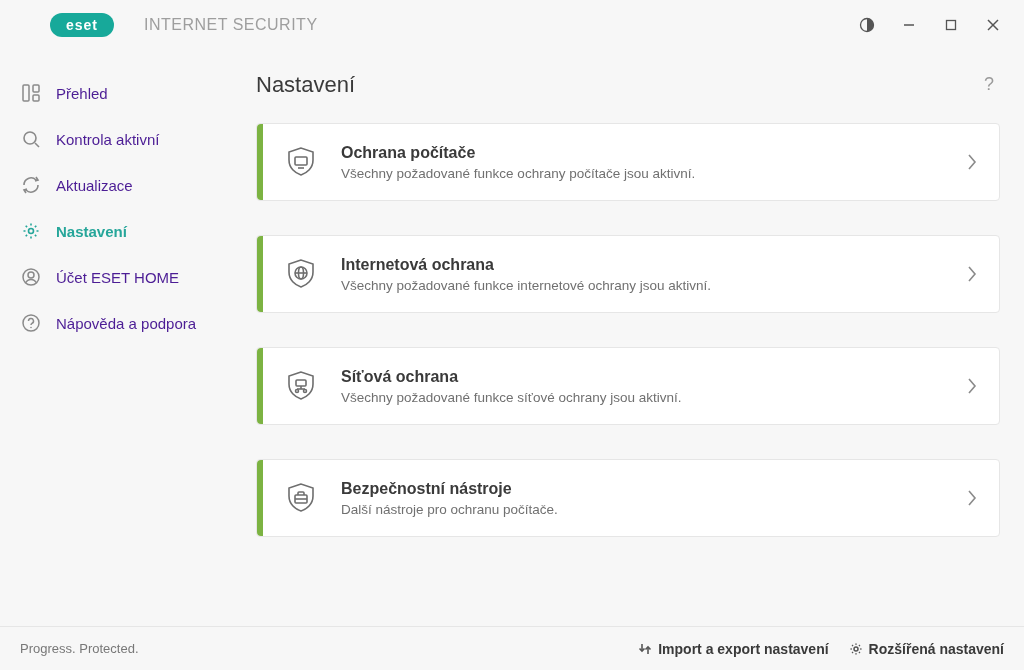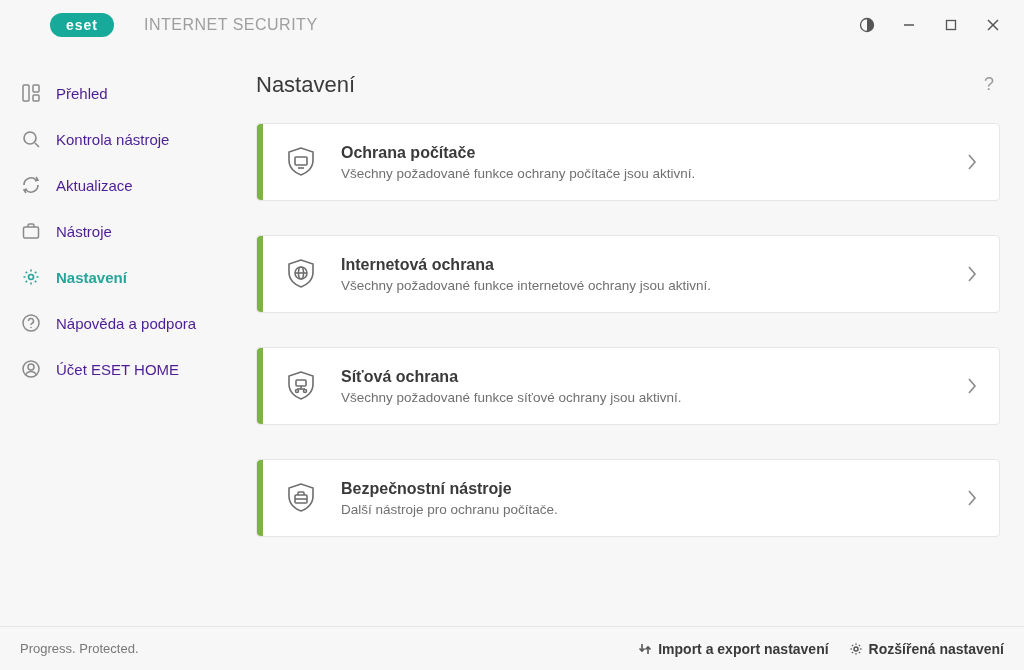--- a/index.html
+++ b/index.html
@@ -117,70 +117,61 @@
         </span>
         <span>Přehled</span>
       </div>
       <div class="side-item">
         <span class="side-icon">
           <svg width="20" height="20" viewBox="0 0 20 20" fill="none" stroke="currentColor" stroke-width="1.6">
               <circle cx="9" cy="9" r="6"></circle>
               <line x1="14" y1="14" x2="18" y2="18"></line>
             </svg>
         </span>
-        <span>Kontrola nástroje</span>
+        <span>Kontrola aktivní</span>
       </div>
       <div class="side-item">
         <span class="side-icon">
           <svg width="20" height="20" viewBox="0 0 20 20" fill="none" stroke="currentColor" stroke-width="1.6">
               <path d="M3 10a7 7 0 0 1 12-5l2-0"></path>
               <path d="M17 10a7 7 0 0 1-12 5l-2 0"></path>
               <polyline points="15 2 17 5 14 6"></polyline>
               <polyline points="5 18 3 15 6 14"></polyline>
             </svg>
         </span>
         <span>Aktualizace</span>
       </div>
-      <div class="side-item">
-        <span class="side-icon">
-          <svg width="20" height="20" viewBox="0 0 20 20" fill="none" stroke="currentColor" stroke-width="1.5">
-              <rect x="2.5" y="6" width="15" height="11" rx="1.5"></rect>
-              <path d="M7 6V4.5A1.5 1.5 0 0 1 8.5 3h3A1.5 1.5 0 0 1 13 4.5V6"></path>
-            </svg>
-        </span>
-        <span>Nástroje</span>
-      </div>
       <div class="side-item active">
         <span class="side-icon">
           <svg width="20" height="20" viewBox="0 0 20 20" fill="none" stroke="currentColor" stroke-width="1.6">
               <circle cx="10" cy="10" r="2.5"></circle>
               <path d="M10 2.5v2M10 15.5v2M17.5 10h-2M4.5 10h-2M15.3 4.7l-1.4 1.4M6.1 13.9l-1.4 1.4M15.3 15.3l-1.4-1.4M6.1 6.1 4.7 4.7"></path>
             </svg>
         </span>
         <span>Nastavení</span>
+      </div>
+      <div class="side-item">
+        <span class="side-icon">
+          <svg width="20" height="20" viewBox="0 0 20 20" fill="none" stroke="currentColor" stroke-width="1.5">
+              <circle cx="10" cy="10" r="8"></circle>
+              <circle cx="10" cy="8" r="3"></circle>
+              <path d="M4.5 16c1.2-2.3 3.3-3.5 5.5-3.5s4.3 1.2 5.5 3.5"></path>
+            </svg>
+        </span>
+        <span>Účet ESET HOME</span>
       </div>
       <div class="side-item">
         <span class="side-icon">
           <svg width="20" height="20" viewBox="0 0 20 20" fill="none" stroke="currentColor" stroke-width="1.5">
               <circle cx="10" cy="10" r="8"></circle>
               <path d="M7.5 8a2.5 2.5 0 1 1 3.5 2.3c-.8.4-1 .9-1 1.7"></path>
               <circle cx="10" cy="14.5" r="0.8" fill="currentColor" stroke="none"></circle>
             </svg>
         </span>
         <span>Nápověda a podpora</span>
-      </div>
-      <div class="side-item">
-        <span class="side-icon">
-          <svg width="20" height="20" viewBox="0 0 20 20" fill="none" stroke="currentColor" stroke-width="1.5">
-              <circle cx="10" cy="10" r="8"></circle>
-              <circle cx="10" cy="8" r="3"></circle>
-              <path d="M4.5 16c1.2-2.3 3.3-3.5 5.5-3.5s4.3 1.2 5.5 3.5"></path>
-            </svg>
-        </span>
-        <span>Účet ESET HOME</span>
       </div>
     </div>
 
     <div class="content">
       <div class="content-header">
         <h1>Nastavení</h1>
         <span class="help">?</span>
       </div>
 
       <div class="card">

